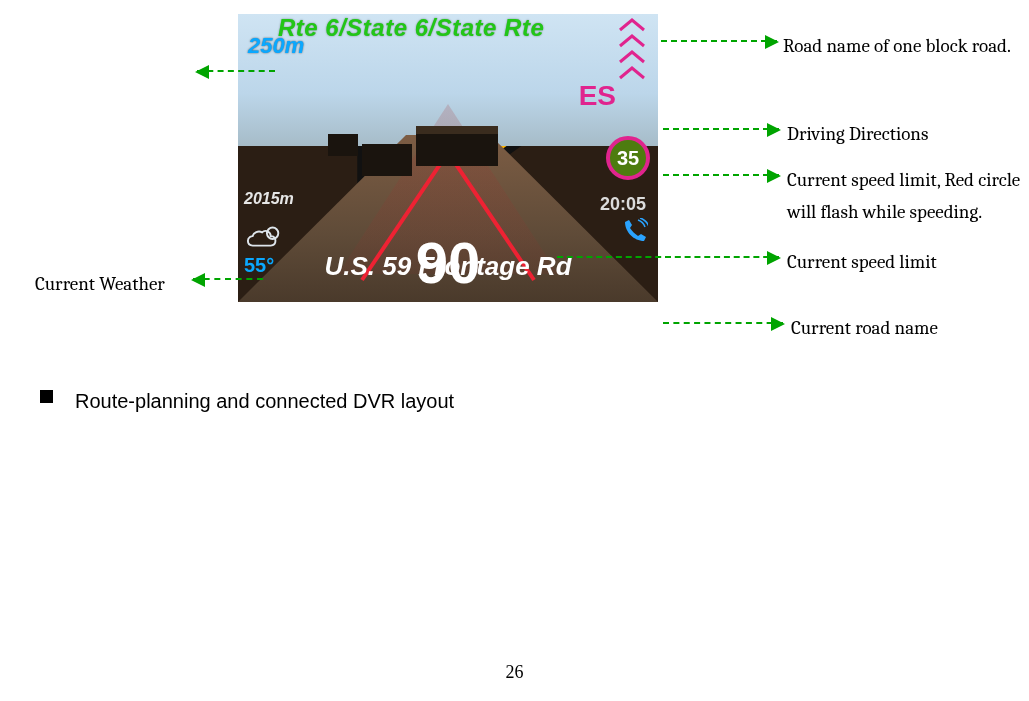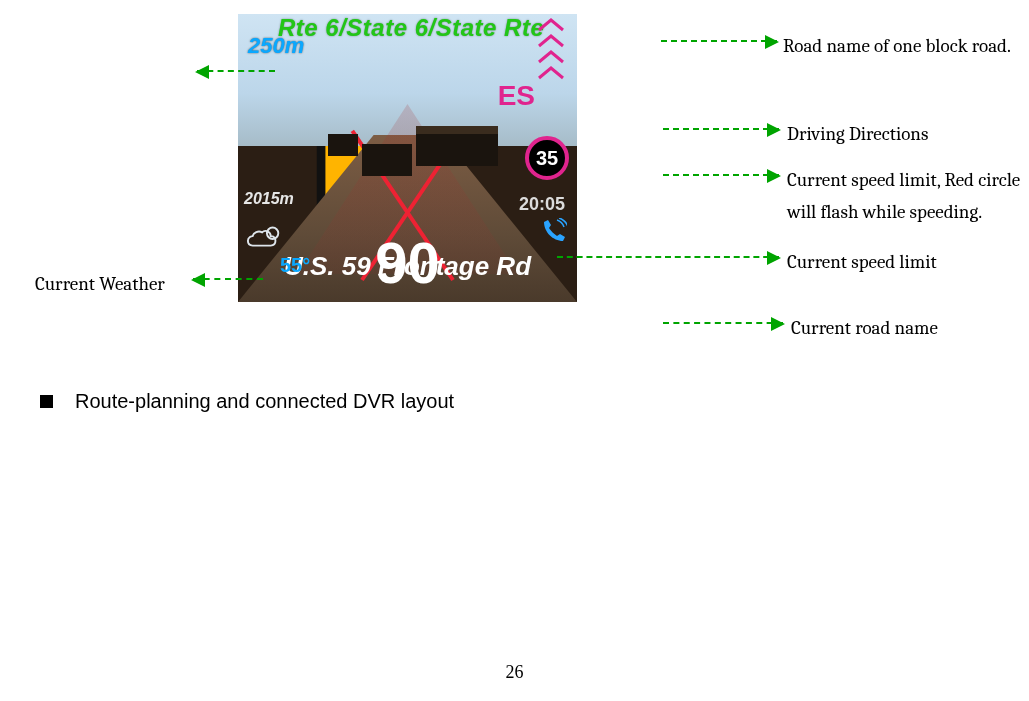--- a/index.html
+++ b/index.html
@@ -17,21 +17,21 @@
   
   .fig {
     position: absolute;
     left: 35px; top: 14px;
     width: 1000px; height: 340px;
   }
 
   .hud {
     position: absolute;
     left: 203px; top: 0;
-    width: 339px; height: 288px;
+    width: 420px; height: 288px;
     background: #2b1e14;
     overflow: hidden;
   }
   .sky {
     position: absolute;
     left: 0; top: 0; right: 0; height: 46%;
     background: linear-gradient(#cfe4f3 0%, #bcd6ea 60%, #a6bcc8 100%);
   }
   .road {
     position: absolute; left: 0; right: 0; bottom: 0; height: 58%;
@@ -66,30 +66,30 @@
   .route-title { left: 40px; top: 0; font-size: 24px; font-style: italic; color: #22c617; letter-spacing: .5px; text-shadow: 0 0 2px #0006; }
   .dist-ahead  { left: 10px; top: 19px; font-size: 22px; color: #0aa8ff; text-shadow: 0 0 2px #0009; font-style: italic; }
   .turn-arrow  { left: 10px; top: 62px; width: 76px; height: 76px; }
   .turn-arrow svg { width: 100%; height: 100%; }
   .remain      { left: 6px; top: 176px; font-size: 16px; color: #e6e6e6; font-style: italic; }
   .time-now    { right: 12px; top: 180px; font-size: 18px; color: #dcdcdc; }
   .speed       { left: 50%; top: 188px; transform: translateX(-50%); font-size: 58px; color: #fff; margin-top: 27px; }
   .cur-road    { left: 50%; bottom: 20px; transform: translateX(-50%); font-size: 26px; color: #fff; font-style: italic; }
   .weather-icon{ position:absolute; left: 8px; top: 210px; width: 38px; height: 28px; }
   .weather-icon svg { width:100%; height:100%; }
-  .temp        { position:absolute; left: 6px; top: 240px; font-size: 20px; color:#0aa8ff;margin-left:36px; }
+  .temp        { position:absolute; left: 6px; top: 240px; font-size: 20px; color:#0aa8ff; }
 
   .phone-icon  { position:absolute; right: 10px; top: 204px; width: 28px; height: 28px; }
   .phone-icon svg { width:100%; height:100%; }
 
   
   .chevrons { position:absolute; right: 10px; top: 4px; width: 30px; }
   .chevrons svg { display:block; width: 28px; height: 14px; margin-bottom: 2px; }
   .heading  { position:absolute; right: 42px; top: 66px; font-size: 28px; font-weight: bold; color:#e0248e; }
-  .speedlim { position:absolute; right: 8px; top: 122px; width: 44px; height: 44px; border: 4px solid #e0248e; border-radius: 50%; background: #000000; display:flex; align-items:center; justify-content:center; }
+  .speedlim { position:absolute; right: 8px; top: 122px; width: 44px; height: 44px; border: 4px solid #e0248e; border-radius: 50%; background: #4d7c0f; display:flex; align-items:center; justify-content:center; }
   .speedlim span { color:#fff; font-family: Arial, sans-serif; font-weight:bold; font-size:20px; }
 
   
   .callout {
     position: absolute;
     font-family: Cambria, Georgia, "Times New Roman", serif;
     font-size: 19px;
     color: #000;
     line-height: 1.7;
     white-space: nowrap;
@@ -111,21 +111,20 @@
     border-bottom: 7px solid transparent;
   }
   .arrow.right::after { right: -2px; border-left: 14px solid #00a400; }
   .arrow.left::after  { left: -2px;  border-right: 14px solid #00a400; }
 
   
   .bullet-row {
     position: absolute;
     left: 40px; top: 390px;
     display: flex;
-    align-items: center;
     gap: 22px;
     font-family: Arial, Helvetica, sans-serif;
     font-size: 20px;
   }
   .bullet { width: 13px; height: 13px; background: #000; flex: 0 0 13px; }
 
   .page-num {
     position: absolute;
     left: 0; right: 0; bottom: 18px;
     text-align: center;

